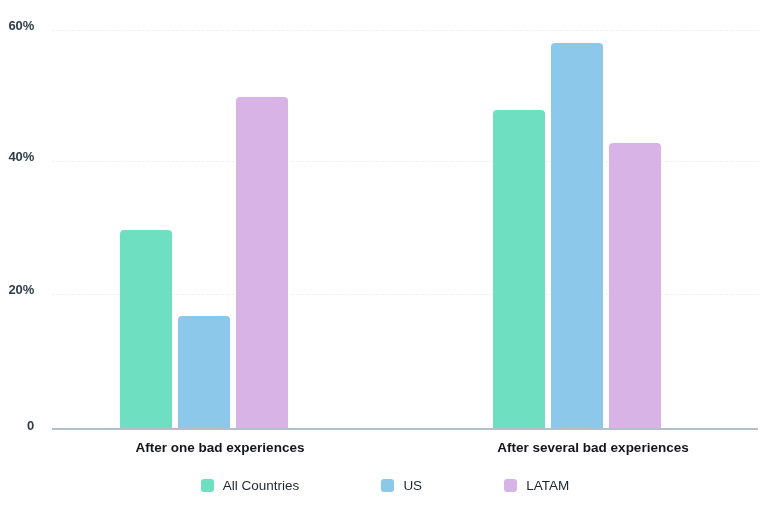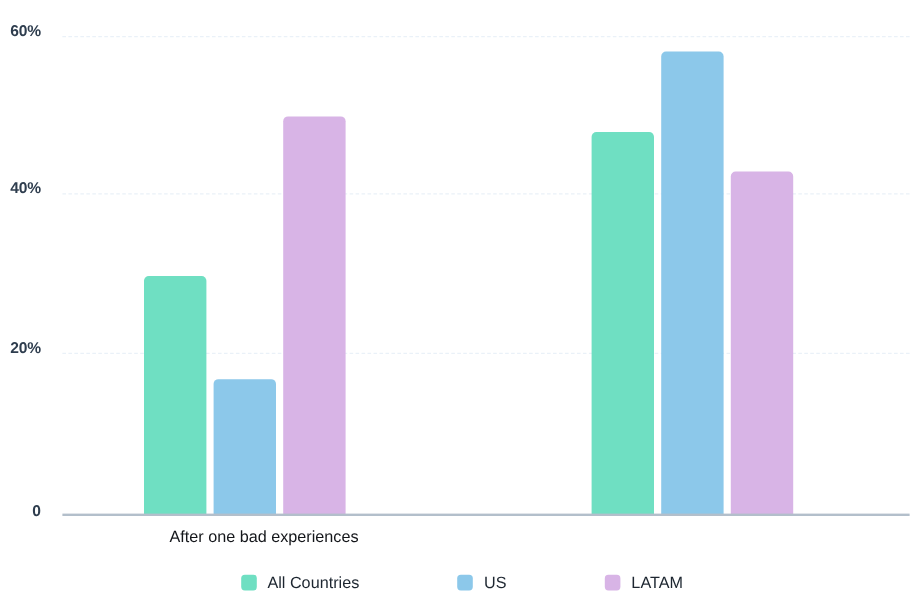--- a/index.html
+++ b/index.html
@@ -70,21 +70,21 @@
   .bar {
     width: 52px;
     border-radius: 4px 4px 0 0;
   }
 
   
   .cat-label {
     position: absolute;
     top: 440px;
     font-size: 13.5px;
-    font-weight: normal;
+    font-weight: bold;
     color: #14161a;
     text-align: center;
     white-space: nowrap;
   }
 
   
   #legend {
     position: absolute;
     left: 0;
     top: 478px;
@@ -138,20 +138,21 @@
     <div class="bar-group" style="left:441px;">
       <div class="bar" style="height: 319.2px; background: rgb(111, 223, 194);" title="All Countries — After several bad experiences: 48%"></div>
       <div class="bar" style="height: 385.7px; background: rgb(140, 200, 234);" title="US — After several bad experiences: 58%"></div>
       <div class="bar" style="height: 285.95px; background: rgb(216, 180, 230);" title="LATAM — After several bad experiences: 43%"></div>
     </div>
   </div>
 
   <div id="axis-line"></div>
 
   <div class="cat-label" style="left:50px;width:340px;">After one bad experiences</div>
+  <div class="cat-label" style="left:423px;width:340px;">After several bad experiences</div>
 
   <div id="legend">
     <div class="legend-item">
       <span class="legend-swatch" style="background:#6FDFC2;"></span>
       <span class="legend-label">All Countries</span>
     </div>
     <div class="legend-item">
       <span class="legend-swatch" style="background:#8CC8EA;"></span>
       <span class="legend-label">US</span>
     </div>

